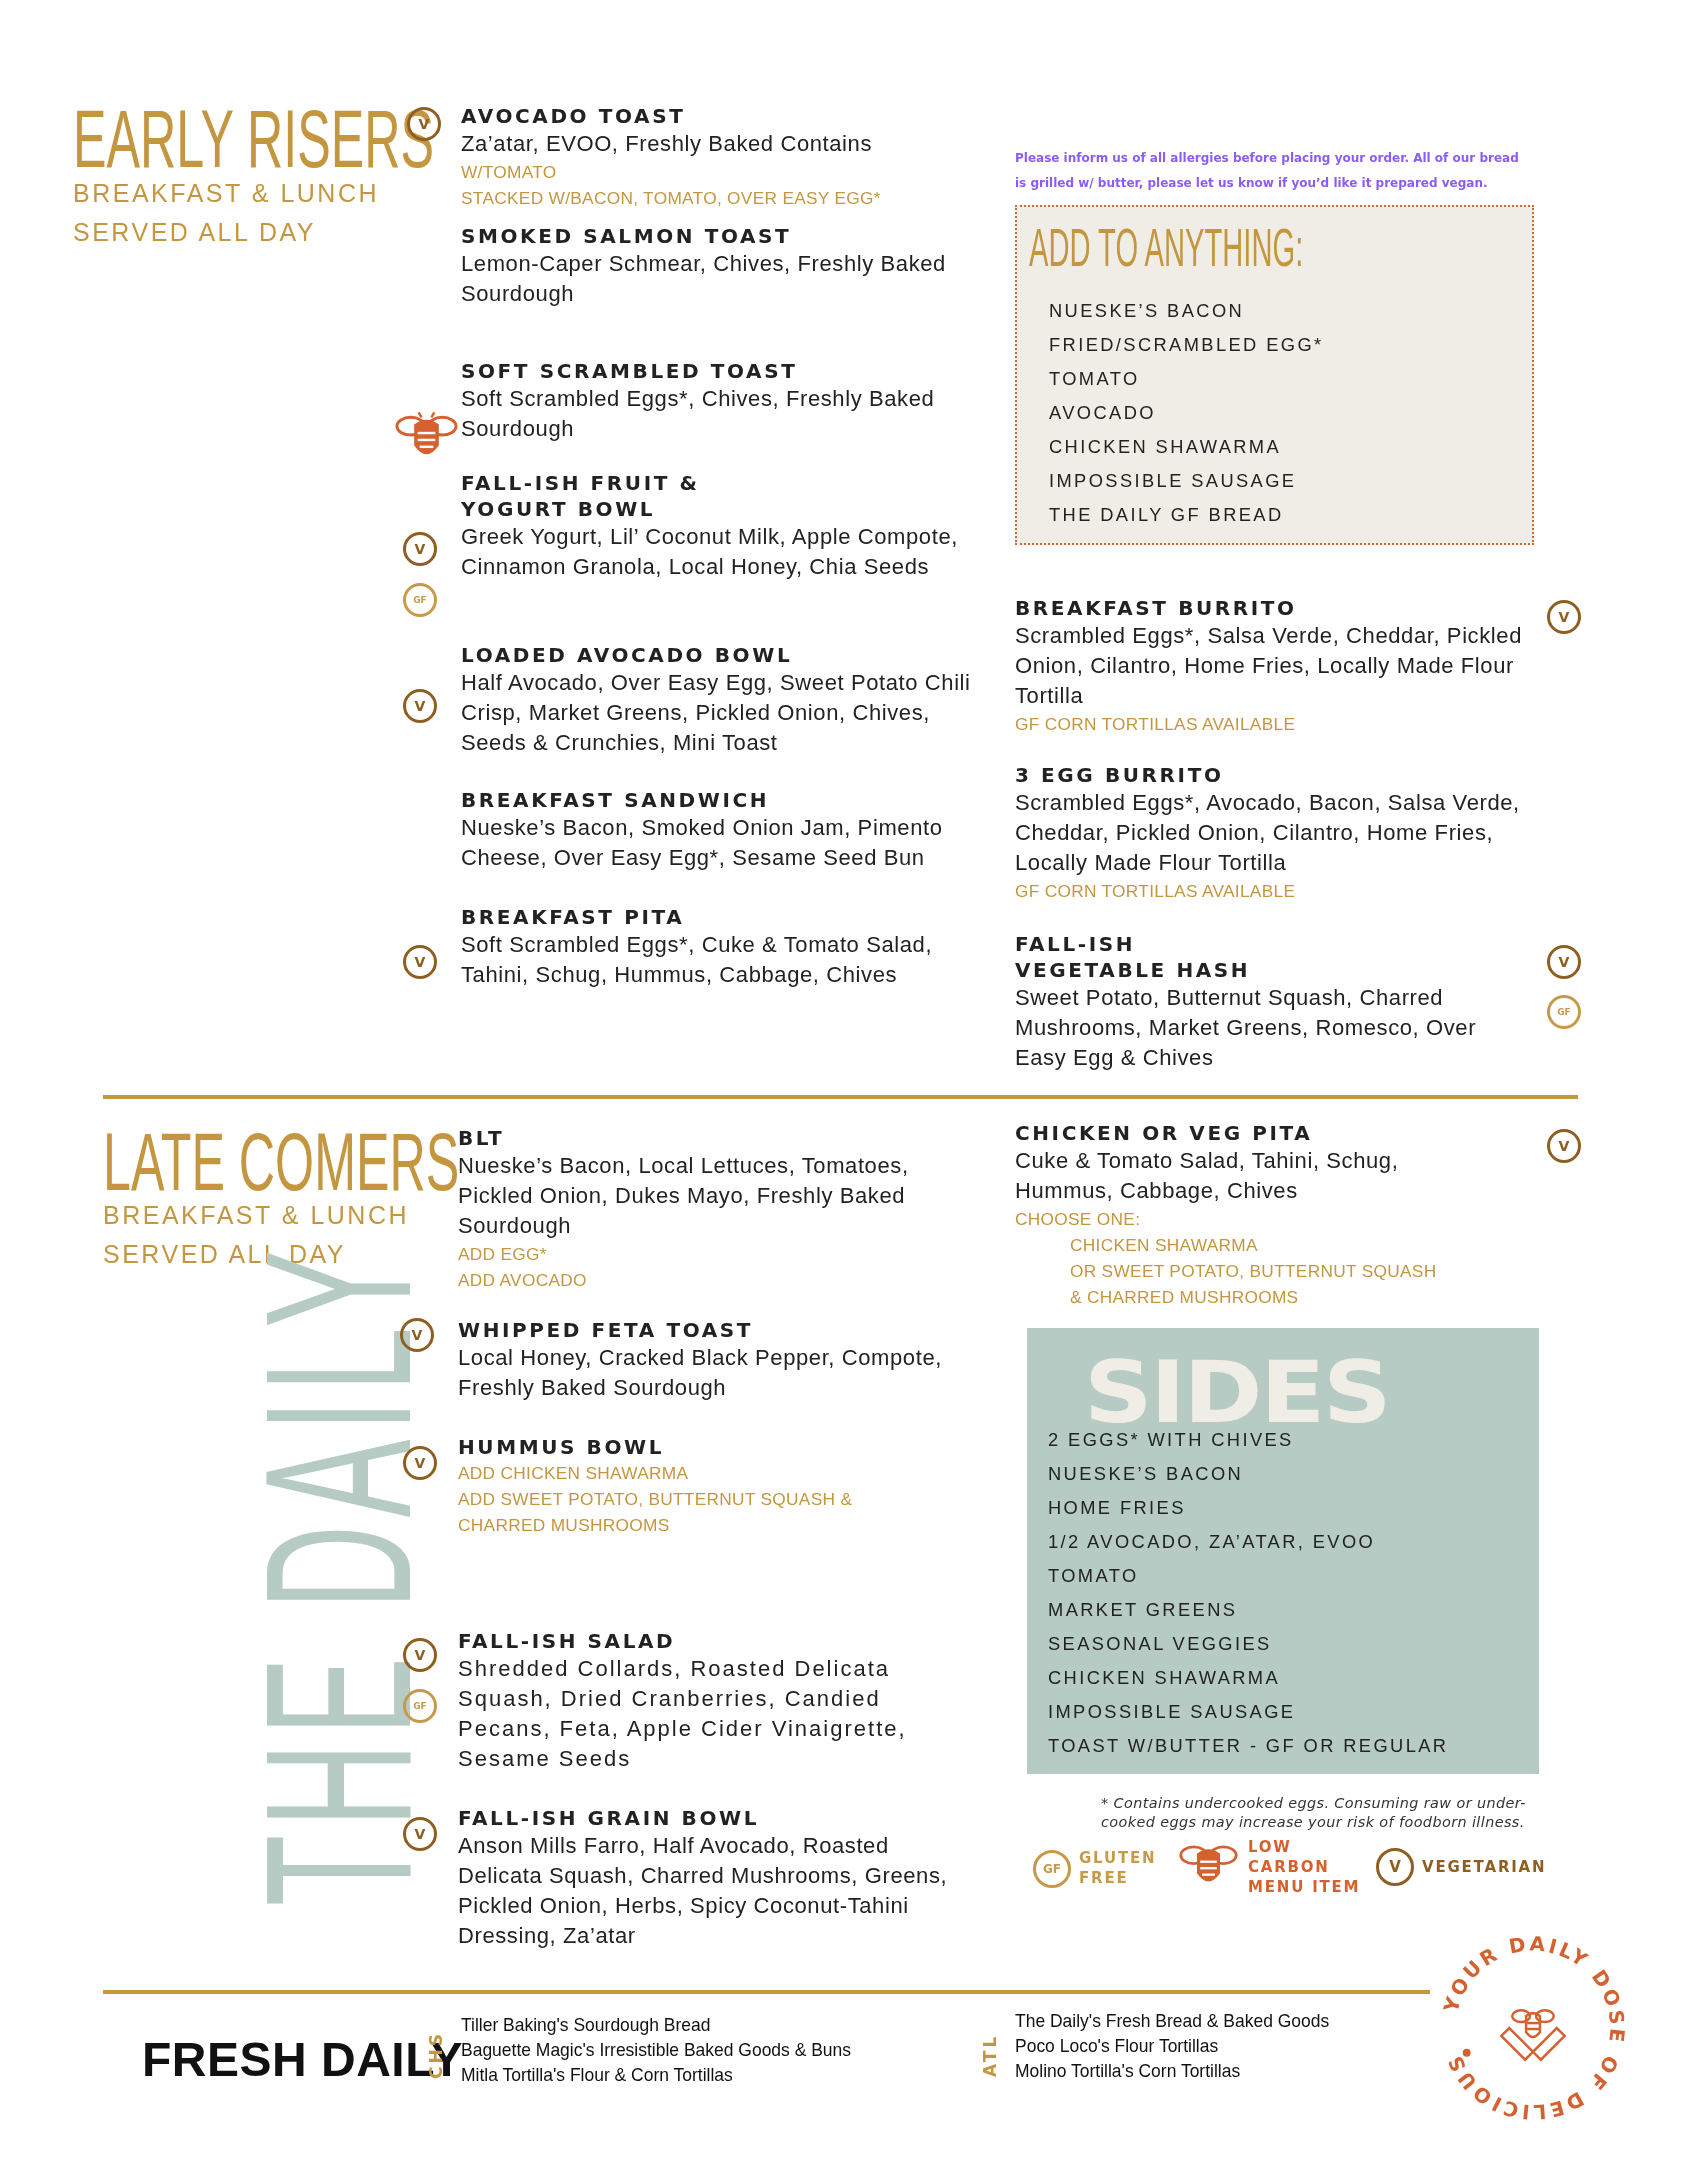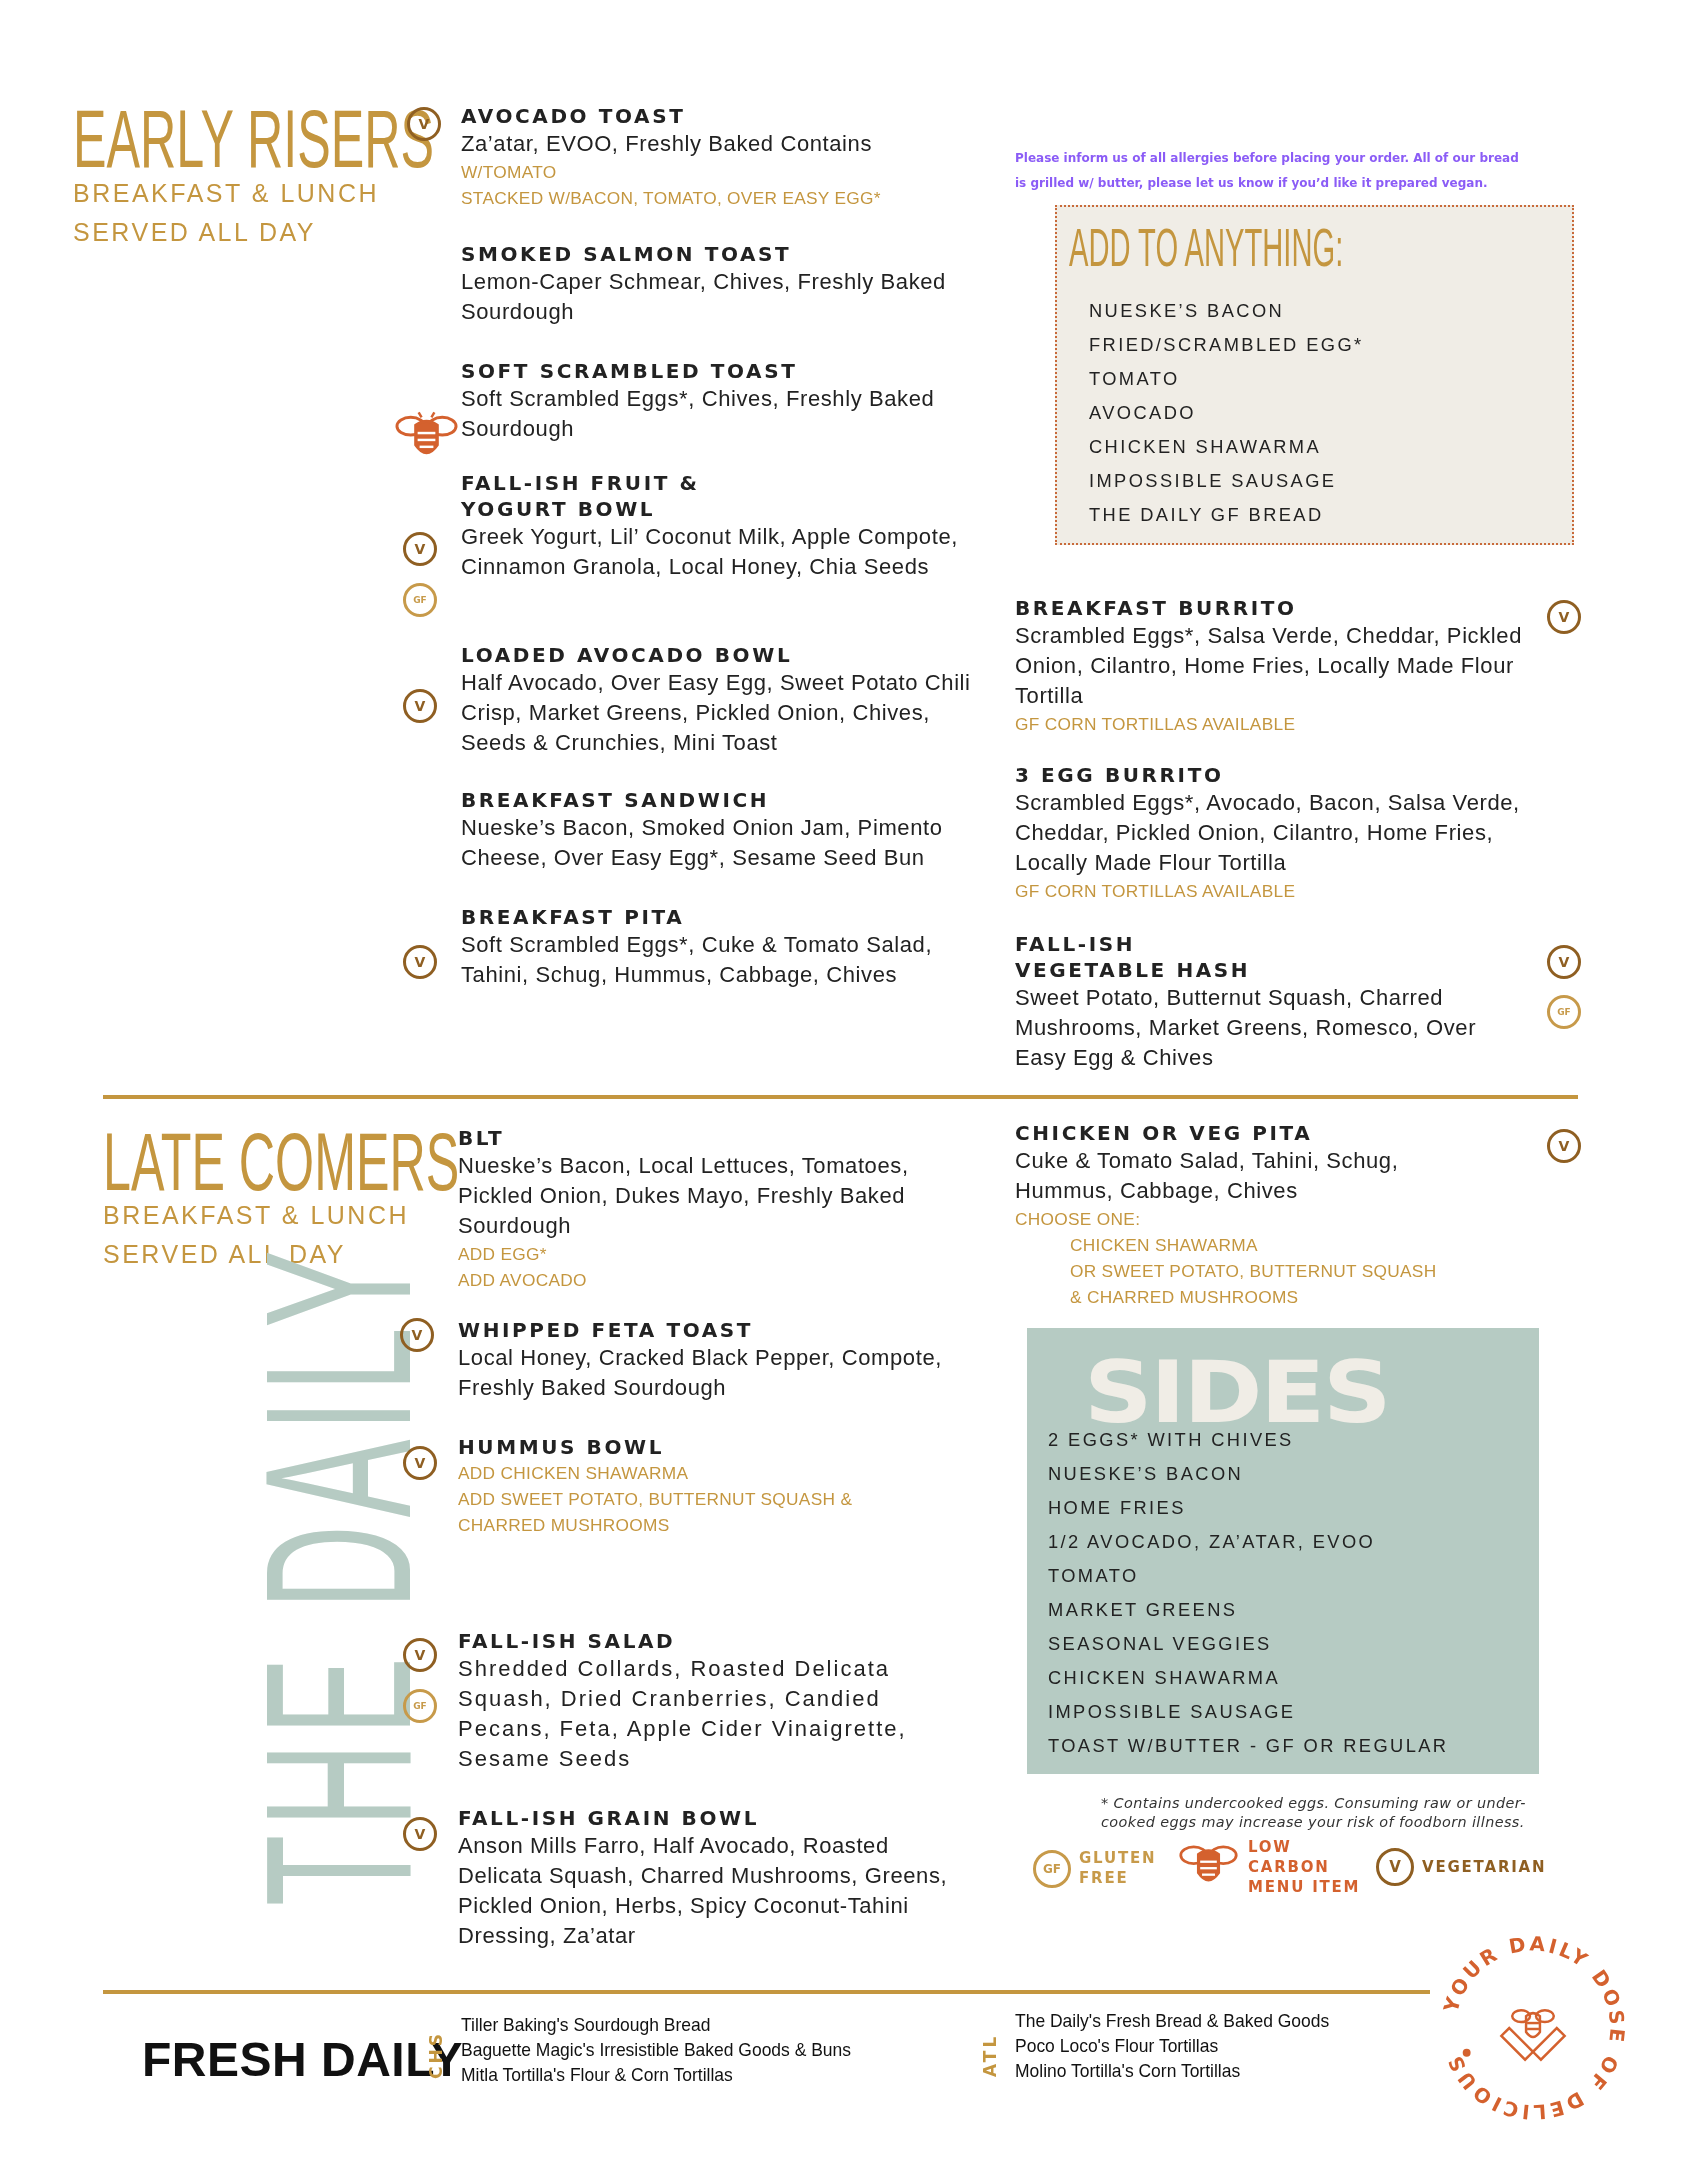--- a/index.html
+++ b/index.html
@@ -79,21 +79,21 @@
     font-weight: bold;
     font-size: 12px;
     line-height: 25px;
     color: #8b5cf6;
     margin-top: 47px;
   }
 
   
   .add-box {
     position: absolute;
-    left: 1055px; top: 205px; width: 519px; height: 340px;
+    left: 1015px; top: 205px; width: 519px; height: 340px;
     background: #f0ede6;
     border: 2.5px dotted #c86a3a;
   }
   .add-title {
     position: absolute;
     left: 12px; top: 14px;
     color: #c4963f;
     font-size: 53px;
     line-height: 1;
     transform: scaleX(0.55);
@@ -226,21 +226,21 @@
 <div class="section-sub" style="left:73px; top:212px;">SERVED ALL DAY</div>
 
 <span class="icon-v" style="left:407px; top:107px;">V</span>
 <div class="item" style="left:461px; top:103px;">
   <div class="item-name">AVOCADO TOAST</div>
   <div class="item-desc">Za’atar, EVOO, Freshly Baked Contains</div>
   <div class="item-addon">W/TOMATO</div>
   <div class="item-addon">STACKED W/BACON, TOMATO, OVER EASY EGG*</div>
 </div>
 
-<div class="item" style="left:461px; top:241px;">
+<div class="item" style="left:461px; top:223px;">
   <div class="item-name">SMOKED SALMON TOAST</div>
   <div class="item-desc">Lemon-Caper Schmear, Chives, Freshly Baked Sourdough</div>
 </div>
 
 <svg class="bee-icon" style="left:394px; top:411px;" viewBox="0 0 66 50">
   <g fill="none" stroke="#d4612e" stroke-width="3">
     <ellipse cx="17" cy="15" rx="14" ry="9"></ellipse>
     <ellipse cx="49" cy="15" rx="14" ry="9"></ellipse>
     <path d="M22 14 Q33 6 44 14 L44 34 Q33 50 22 34 Z" fill="#d4612e"></path>
   </g>

